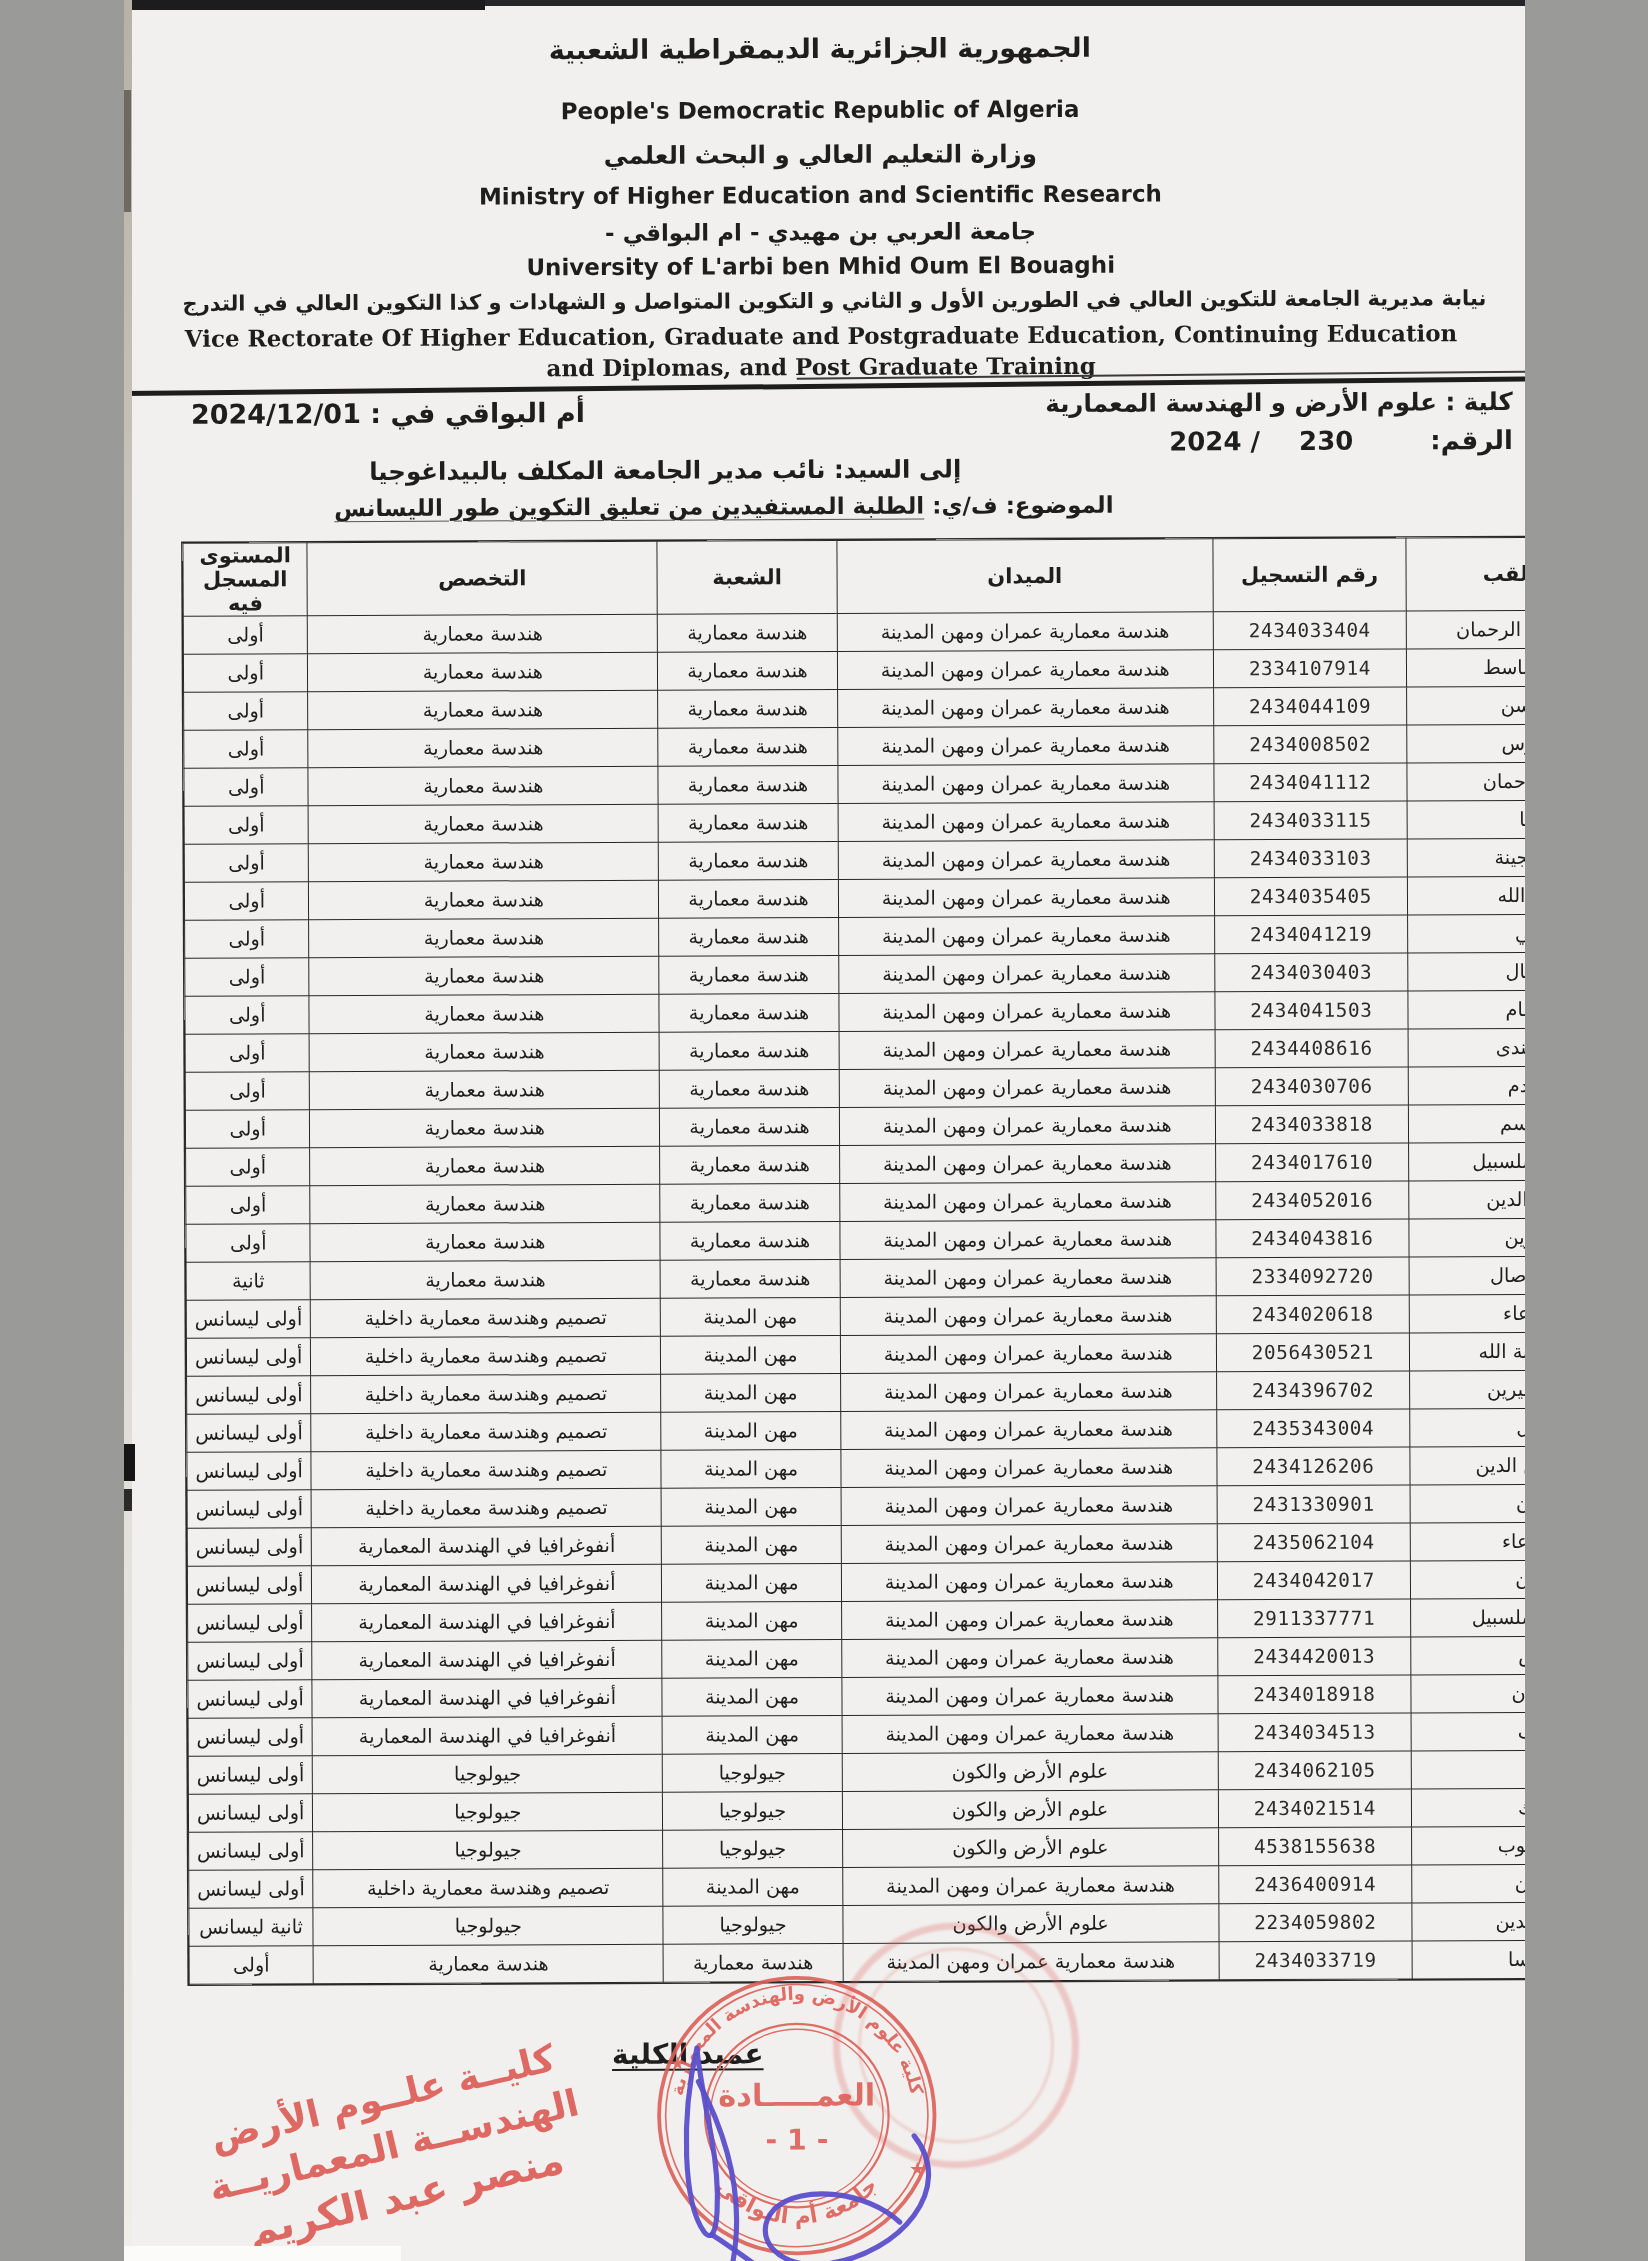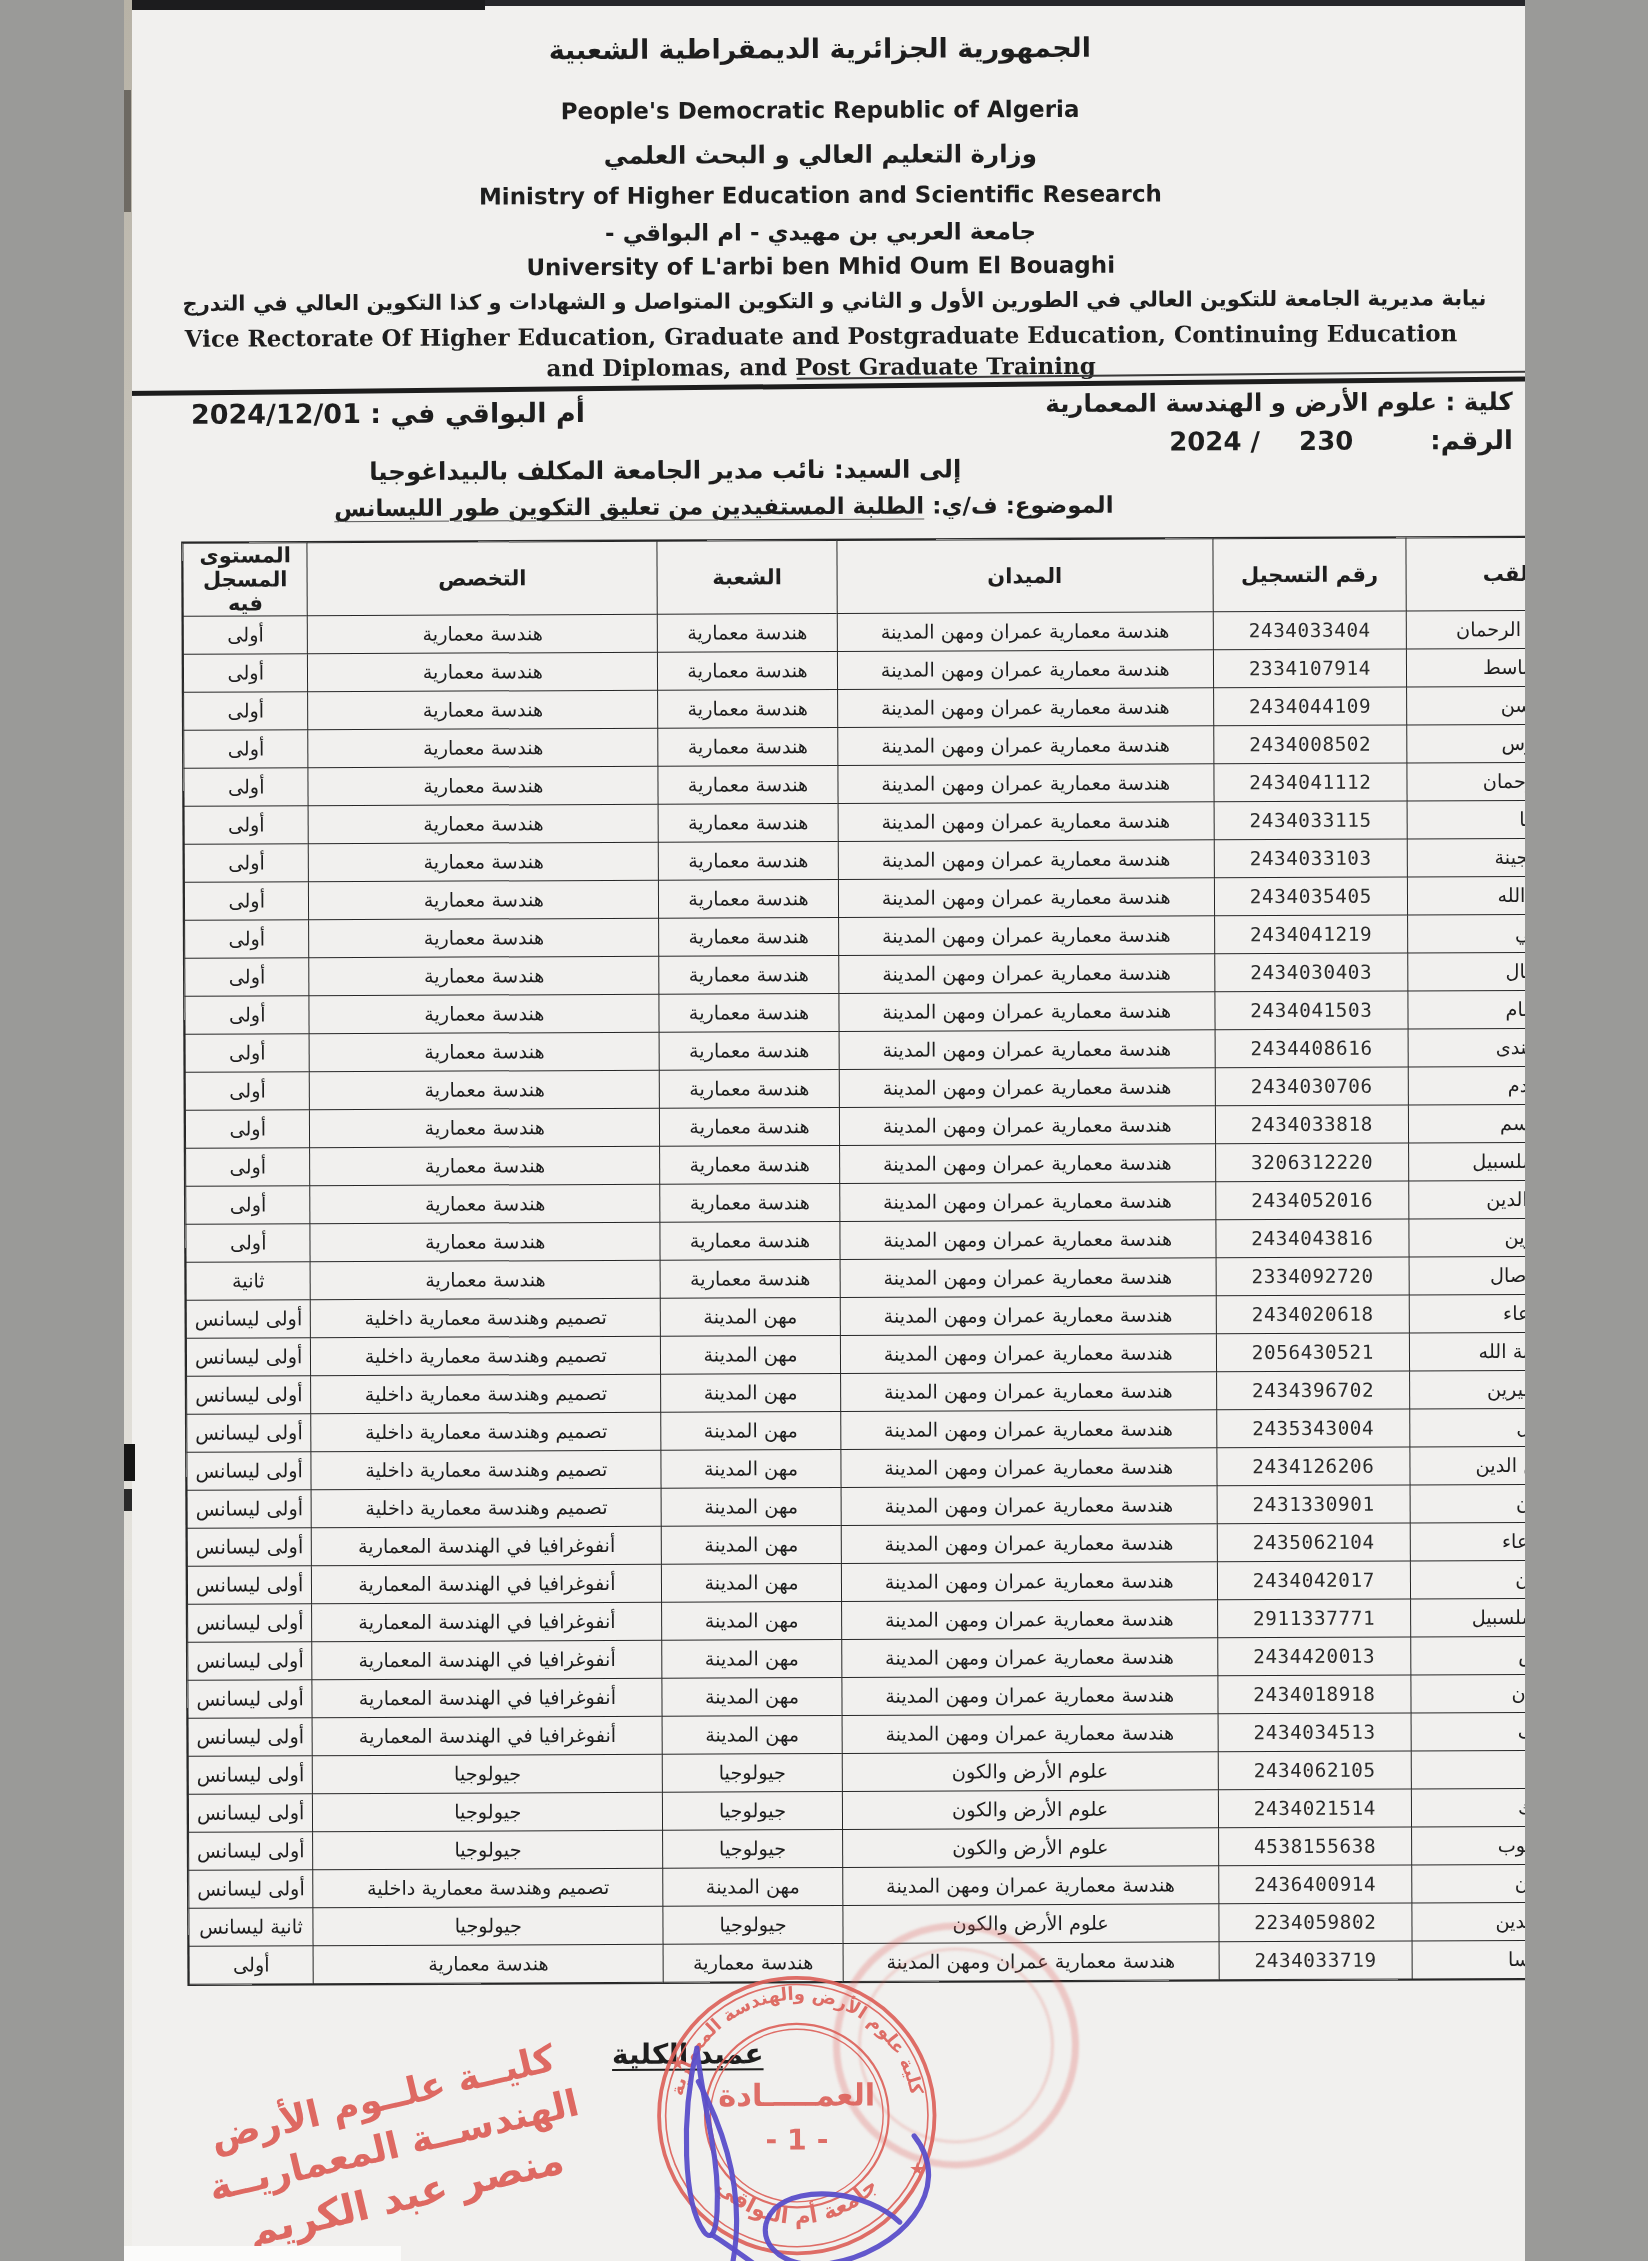--- a/index.html
+++ b/index.html
@@ -262,21 +262,21 @@
               <td class="c-name">طواهري ميسم</td>
               <td class="c-reg">2434033818</td>
               <td class="c-field">هندسة معمارية عمران ومهن المدينة</td>
               <td class="c-branch">هندسة معمارية</td>
               <td class="c-spec">هندسة معمارية</td>
               <td class="c-level">أولى</td>
             </tr>
             <tr>
               <td class="c-num">15</td>
               <td class="c-name">براهيمي آمنة سلسبيل</td>
-              <td class="c-reg">3206312220</td>
+              <td class="c-reg">2434017610</td>
               <td class="c-field">هندسة معمارية عمران ومهن المدينة</td>
               <td class="c-branch">هندسة معمارية</td>
               <td class="c-spec">هندسة معمارية</td>
               <td class="c-level">أولى</td>
             </tr>
             <tr>
               <td class="c-num">16</td>
               <td class="c-name">سنوسي بهاء الدين</td>
               <td class="c-reg">2434052016</td>
               <td class="c-field">هندسة معمارية عمران ومهن المدينة</td>

